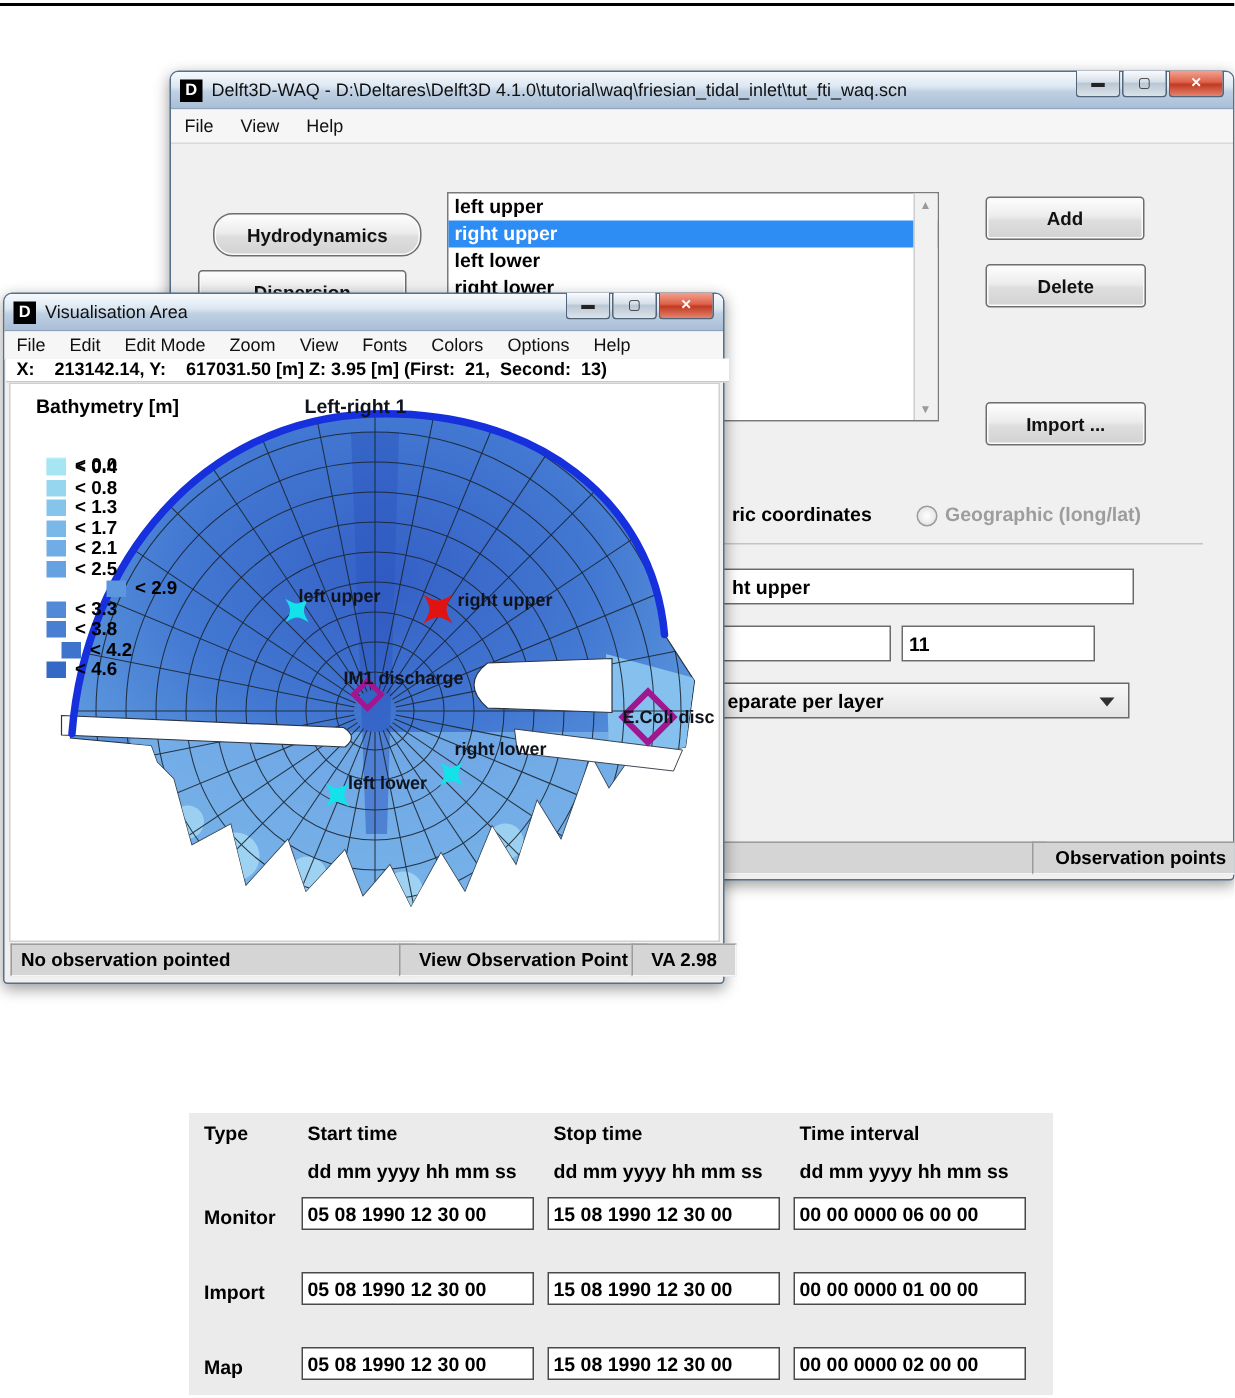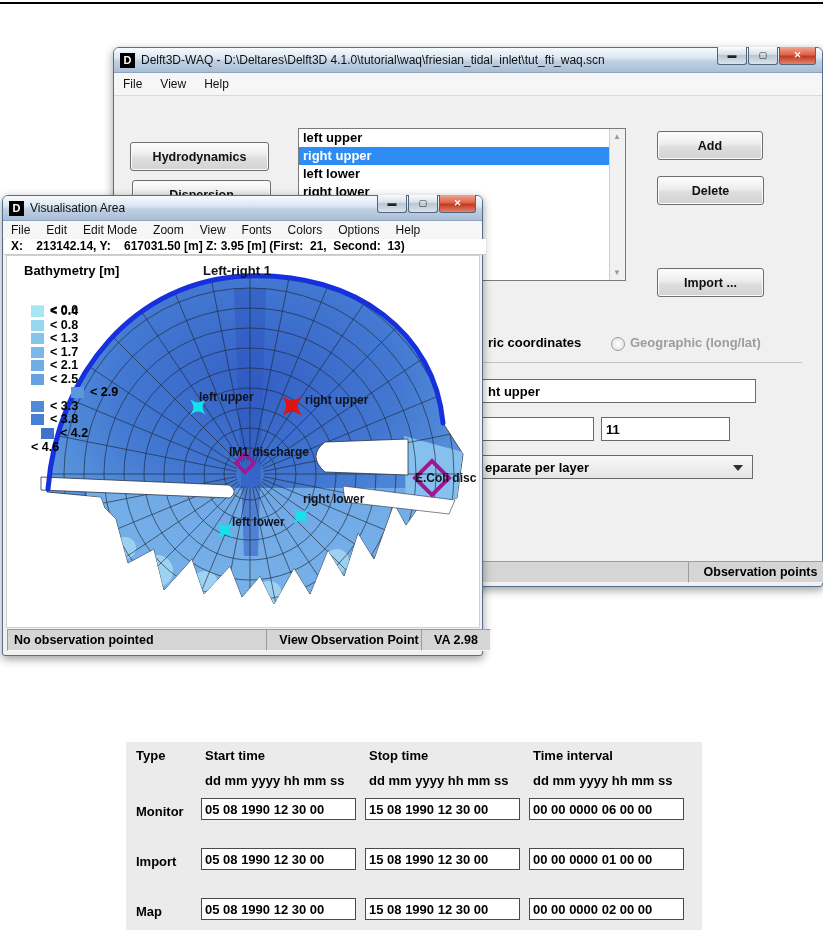--- a/index.html
+++ b/index.html
@@ -95,21 +95,21 @@
       <div class="winbtn">▢</div>
       <div class="winbtn close">✕</div>
     </div>
   </div>
   <div class="menubar">
     <span>File</span>
     <span>View</span>
     <span>Help</span>
   </div>
 
-  <div class="btn3d" style="left:16px;top:94px;width:137px;height:27px;">Hydrodynamics</div>
+  <div class="btn3d" style="left:28px;top:94px;width:137px;height:27px;border-radius:13px;">Hydrodynamics</div>
   <div class="btn3d" style="left:18px;top:132px;width:137px;height:27px;">Dispersion</div>
 
   <div id="main-list" class="abs">
     <div class="li">left upper</div>
     <div class="li sel">right upper</div>
     <div class="li">left lower</div>
     <div class="li">right lower</div>
     <div class="sb">
       <div class="ar" style="top:3px;">▲</div>
       <div class="ar" style="bottom:3px;">▼</div>
@@ -303,21 +303,21 @@
           <span class="lg-lb">&lt; 3.3</span>
         </div>
       <div class="lg-row" style="top:157px;">
           <span class="lg-sw" style="background-color: rgb(72, 127, 210);"></span>
           <span class="lg-lb">&lt; 3.8</span>
         </div>
       <div class="lg-row" style="top:171px;margin-left:10px;">
           <span class="lg-sw" style="background-color: rgb(62, 116, 204);"></span>
           <span class="lg-lb">&lt; 4.2</span>
         </div>
-      <div class="lg-row" style="top:184px;flex-direction:column;">
+      <div class="lg-row" style="top:184px;">
           <span class="lg-sw" style="background-color: rgb(52, 106, 198);"></span>
           <span class="lg-lb">&lt; 4.6</span>
         </div>
     </div>
   </div>
 
   <div class="statusseg" style="left:4px;top:433px;width:256px;height:20px;">No observation pointed</div>
   <div class="statusseg" style="left:263px;top:433px;width:152px;height:20px;justify-content:center;">View Observation Point</div>
   <div class="statusseg" style="left:418px;top:433px;width:56px;height:20px;justify-content:center;">VA 2.98</div>
 </div>

